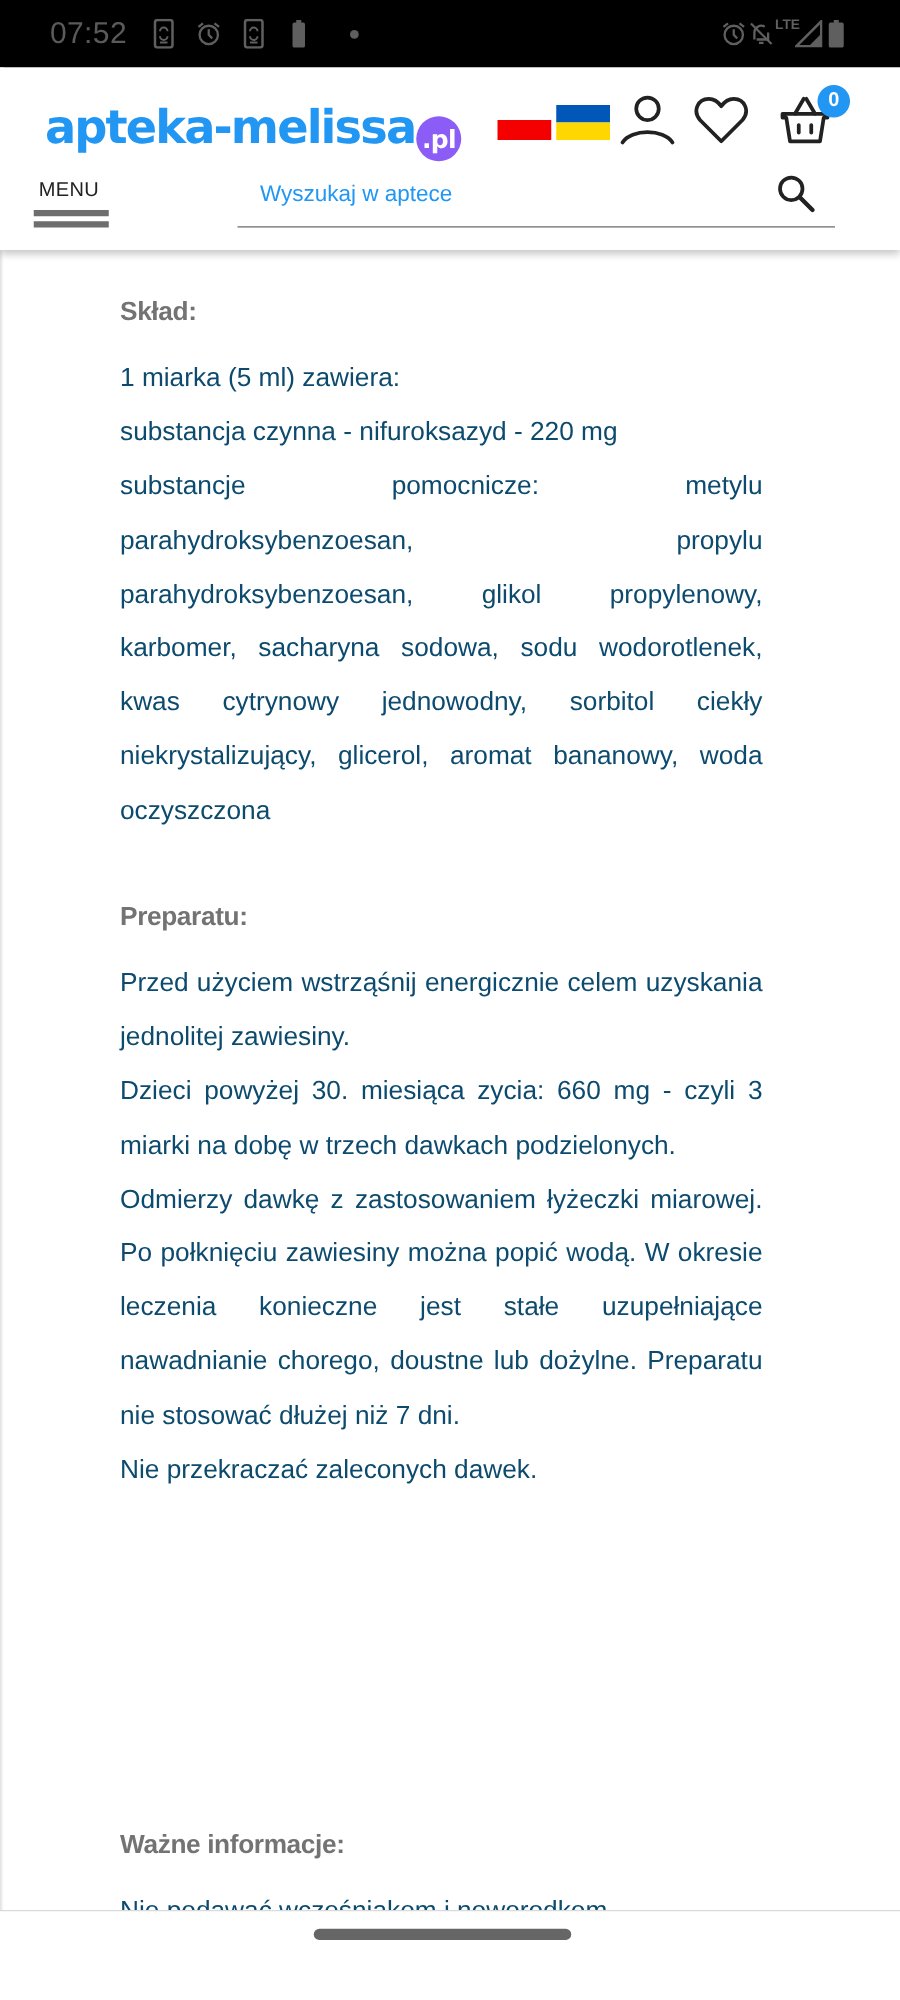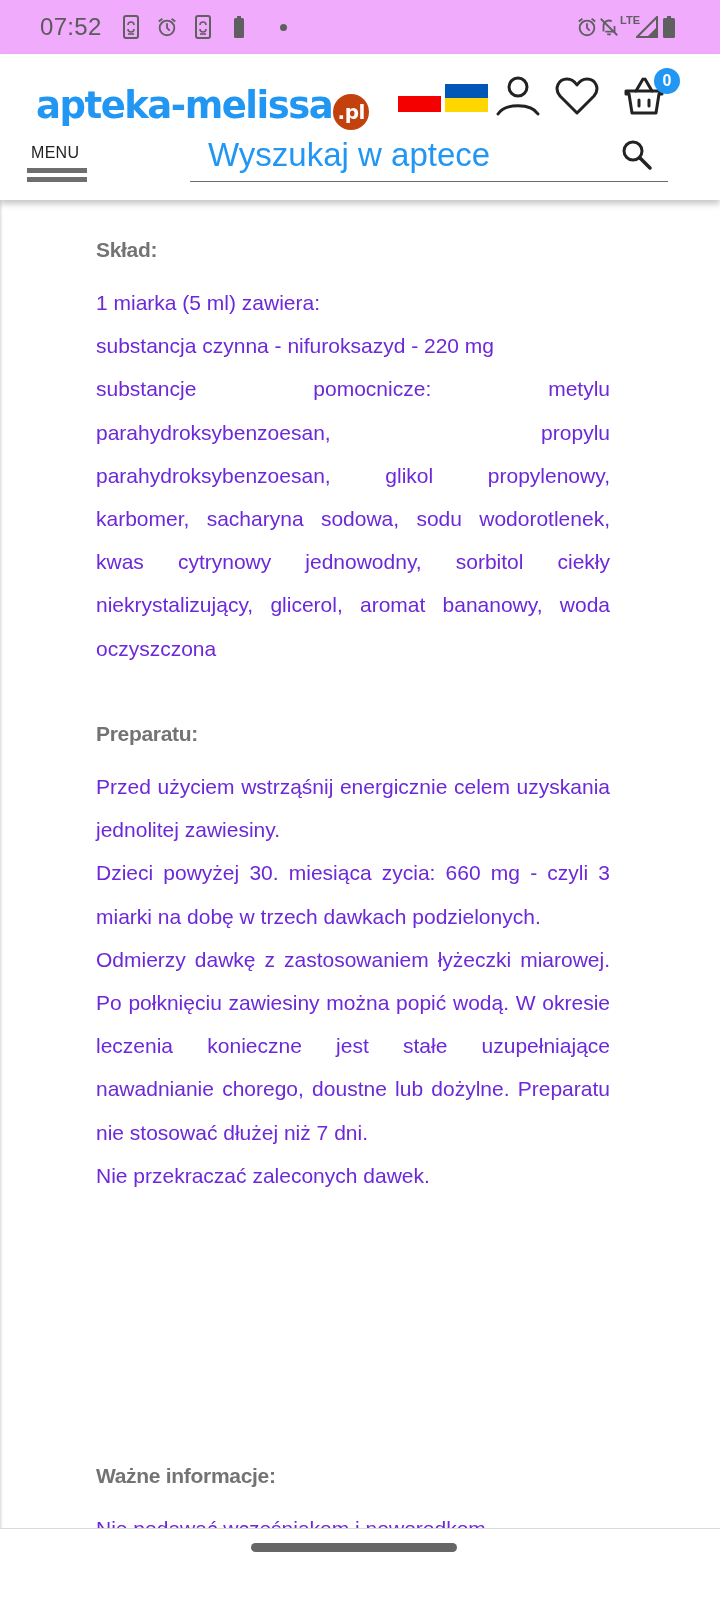--- a/index.html
+++ b/index.html
@@ -1,31 +1,31 @@
 <!DOCTYPE html>
 <html><head>
 <meta charset="utf-8">
 <style>
   * { box-sizing: border-box; margin: 0; padding: 0; }
   html, body { width: 720px; height: 1600px; overflow: hidden; background: #ffffff; }
   body { font-family: "Liberation Sans", "DejaVu Sans", sans-serif; color: #7a7a7a; position: relative; }
 
   
-  .status-bar { position: absolute; top: 0; left: 0; width: 720px; height: 54px; background: #f0abfc; display: flex; align-items: center; padding: 0 40px; color: #5f5f5f; }
+  .status-bar { position: absolute; top: 0; left: 0; width: 720px; height: 54px; background: #000000; display: flex; align-items: center; padding: 0 40px; color: #5f5f5f; }
   .status-time { font-size: 24px; font-family: "Liberation Sans", sans-serif; color: #5a5a5a; margin-right: 18px; letter-spacing: 0.3px; }
   .status-left-icons { display: flex; align-items: center; gap: 14px; }
   .status-right-icons { margin-left: auto; display: flex; align-items: center; gap: 0; }
   .sb-icon { width: 22px; height: 22px; display: inline-flex; align-items: center; justify-content: center; }
   .sb-dot { width: 7px; height: 7px; border-radius: 50%; background: #5f5f5f; margin-left: 16px; }
   .lte { font-size: 11px; font-weight: bold; color: #5f5f5f; position: relative; top: -7px; margin-right: -4px; }
 
   
   .header { position: absolute; top: 54px; left: 0; width: 720px; height: 146px; background: #ffffff; box-shadow: 0 4px 6px rgba(0,0,0,0.22); z-index: 2; }
-  .logo { position: absolute; left: 36px; top: 30px; font-family: "DejaVu Sans", sans-serif; font-size: 37px; font-weight: bold; color: #2196f3; letter-spacing: -1.5px; display: flex; }
-  .logo-badge { display: inline-flex; align-items: center; justify-content: center; width: 36px; height: 36px; border-radius: 50%; background: #c2410c; color: #fff; font-size: 20px; letter-spacing: -0.5px; margin-left: 1px; margin-top: 10px; }
+  .logo { position: absolute; left: 36px; top: 19px; font-family: "DejaVu Sans", sans-serif; font-size: 37px; font-weight: bold; color: #2196f3; letter-spacing: -1.5px; display: flex; align-items: center; }
+  .logo-badge { display: inline-flex; align-items: center; justify-content: center; width: 36px; height: 36px; border-radius: 50%; background: #8b5cf6; color: #fff; font-size: 20px; letter-spacing: -0.5px; margin-left: 1px; margin-top: 20px; }
 
   .flag { position: absolute; top: 30px; width: 43px; height: 28px; }
   .flag-pl { left: 398px; }
   .flag-pl .top { height: 12px; background: #ffffff; }
   .flag-pl .bottom { height: 16px; background: #f50000; }
   .flag-ua { left: 445px; }
   .flag-ua .top { height: 14px; background: #0057b8; }
   .flag-ua .bottom { height: 14px; background: #ffd700; }
 
   .hdr-icon { position: absolute; top: 18px; width: 48px; height: 48px; display: flex; align-items: center; justify-content: center; }
@@ -33,31 +33,31 @@
   .heart-icon { left: 553px; }
   .cart-icon { left: 620px; }
   .cart-badge { position: absolute; left: 654px; top: 14px; width: 26px; height: 26px; border-radius: 50%; background: #2196f3; color: #fff; font-size: 16px; font-weight: bold; display: flex; align-items: center; justify-content: center; }
 
   .menu-btn { position: absolute; left: 27px; top: 90px; width: 60px; height: 44px; }
   .menu-label { font-size: 16px; color: #222; display: block; text-align: left; padding-left: 4px; letter-spacing: 0.3px; }
   .menu-bar { height: 5px; background: #6e6e6e; margin-top: 4px; width: 60px; }
   .menu-bar:first-of-type { margin-top: 6px; }
 
   .search { position: absolute; left: 190px; top: 76px; width: 478px; height: 52px; border-bottom: 1.5px solid #6b6b6b; }
-  .search-input { position: absolute; left: 0; top: 0; width: 420px; height: 50px; border: none; outline: none; background: transparent; font-family: "Liberation Sans", sans-serif; font-size: 33px; color: #701a75; padding-left: 18px; }
+  .search-input { position: absolute; left: 0; top: 0; width: 420px; height: 50px; border: none; outline: none; background: transparent; font-family: "Liberation Sans", sans-serif; font-size: 18px; color: #701a75; padding-left: 18px; }
   .search-input::placeholder { color: #2196f3; }
   .search-icon { position: absolute; right: 14px; top: 8px; width: 34px; height: 34px; }
 
   
   .left-edge { position: absolute; left: 0; top: 54px; width: 3px; height: 1474px; background: linear-gradient(to right, #e0e0e0, #ffffff); }
 
   
   .content { position: absolute; left: 96px; top: 200px; width: 514px; }
   .section-title { font-size: 21px; font-weight: bold; color: #737373; letter-spacing: -0.3px; }
-  .para { font-size: 21px; line-height: 43.2px; color: #6d28d9; text-align: justify; }
+  .para { font-size: 21px; line-height: 43.2px; color: #0c4a6e; text-align: justify; }
 
   
   .nav-bar { position: absolute; top: 1528px; left: 0; width: 720px; height: 72px; background: #ffffff; border-top: 1.5px solid #dadada; z-index: 3; }
   .home-pill { position: absolute; left: 251px; top: 14px; width: 206px; height: 9px; border-radius: 5px; background: #666666; }
 </style>
 </head>
 <body>
 
 <div class="status-bar">
   <span class="status-time">07:52</span>

